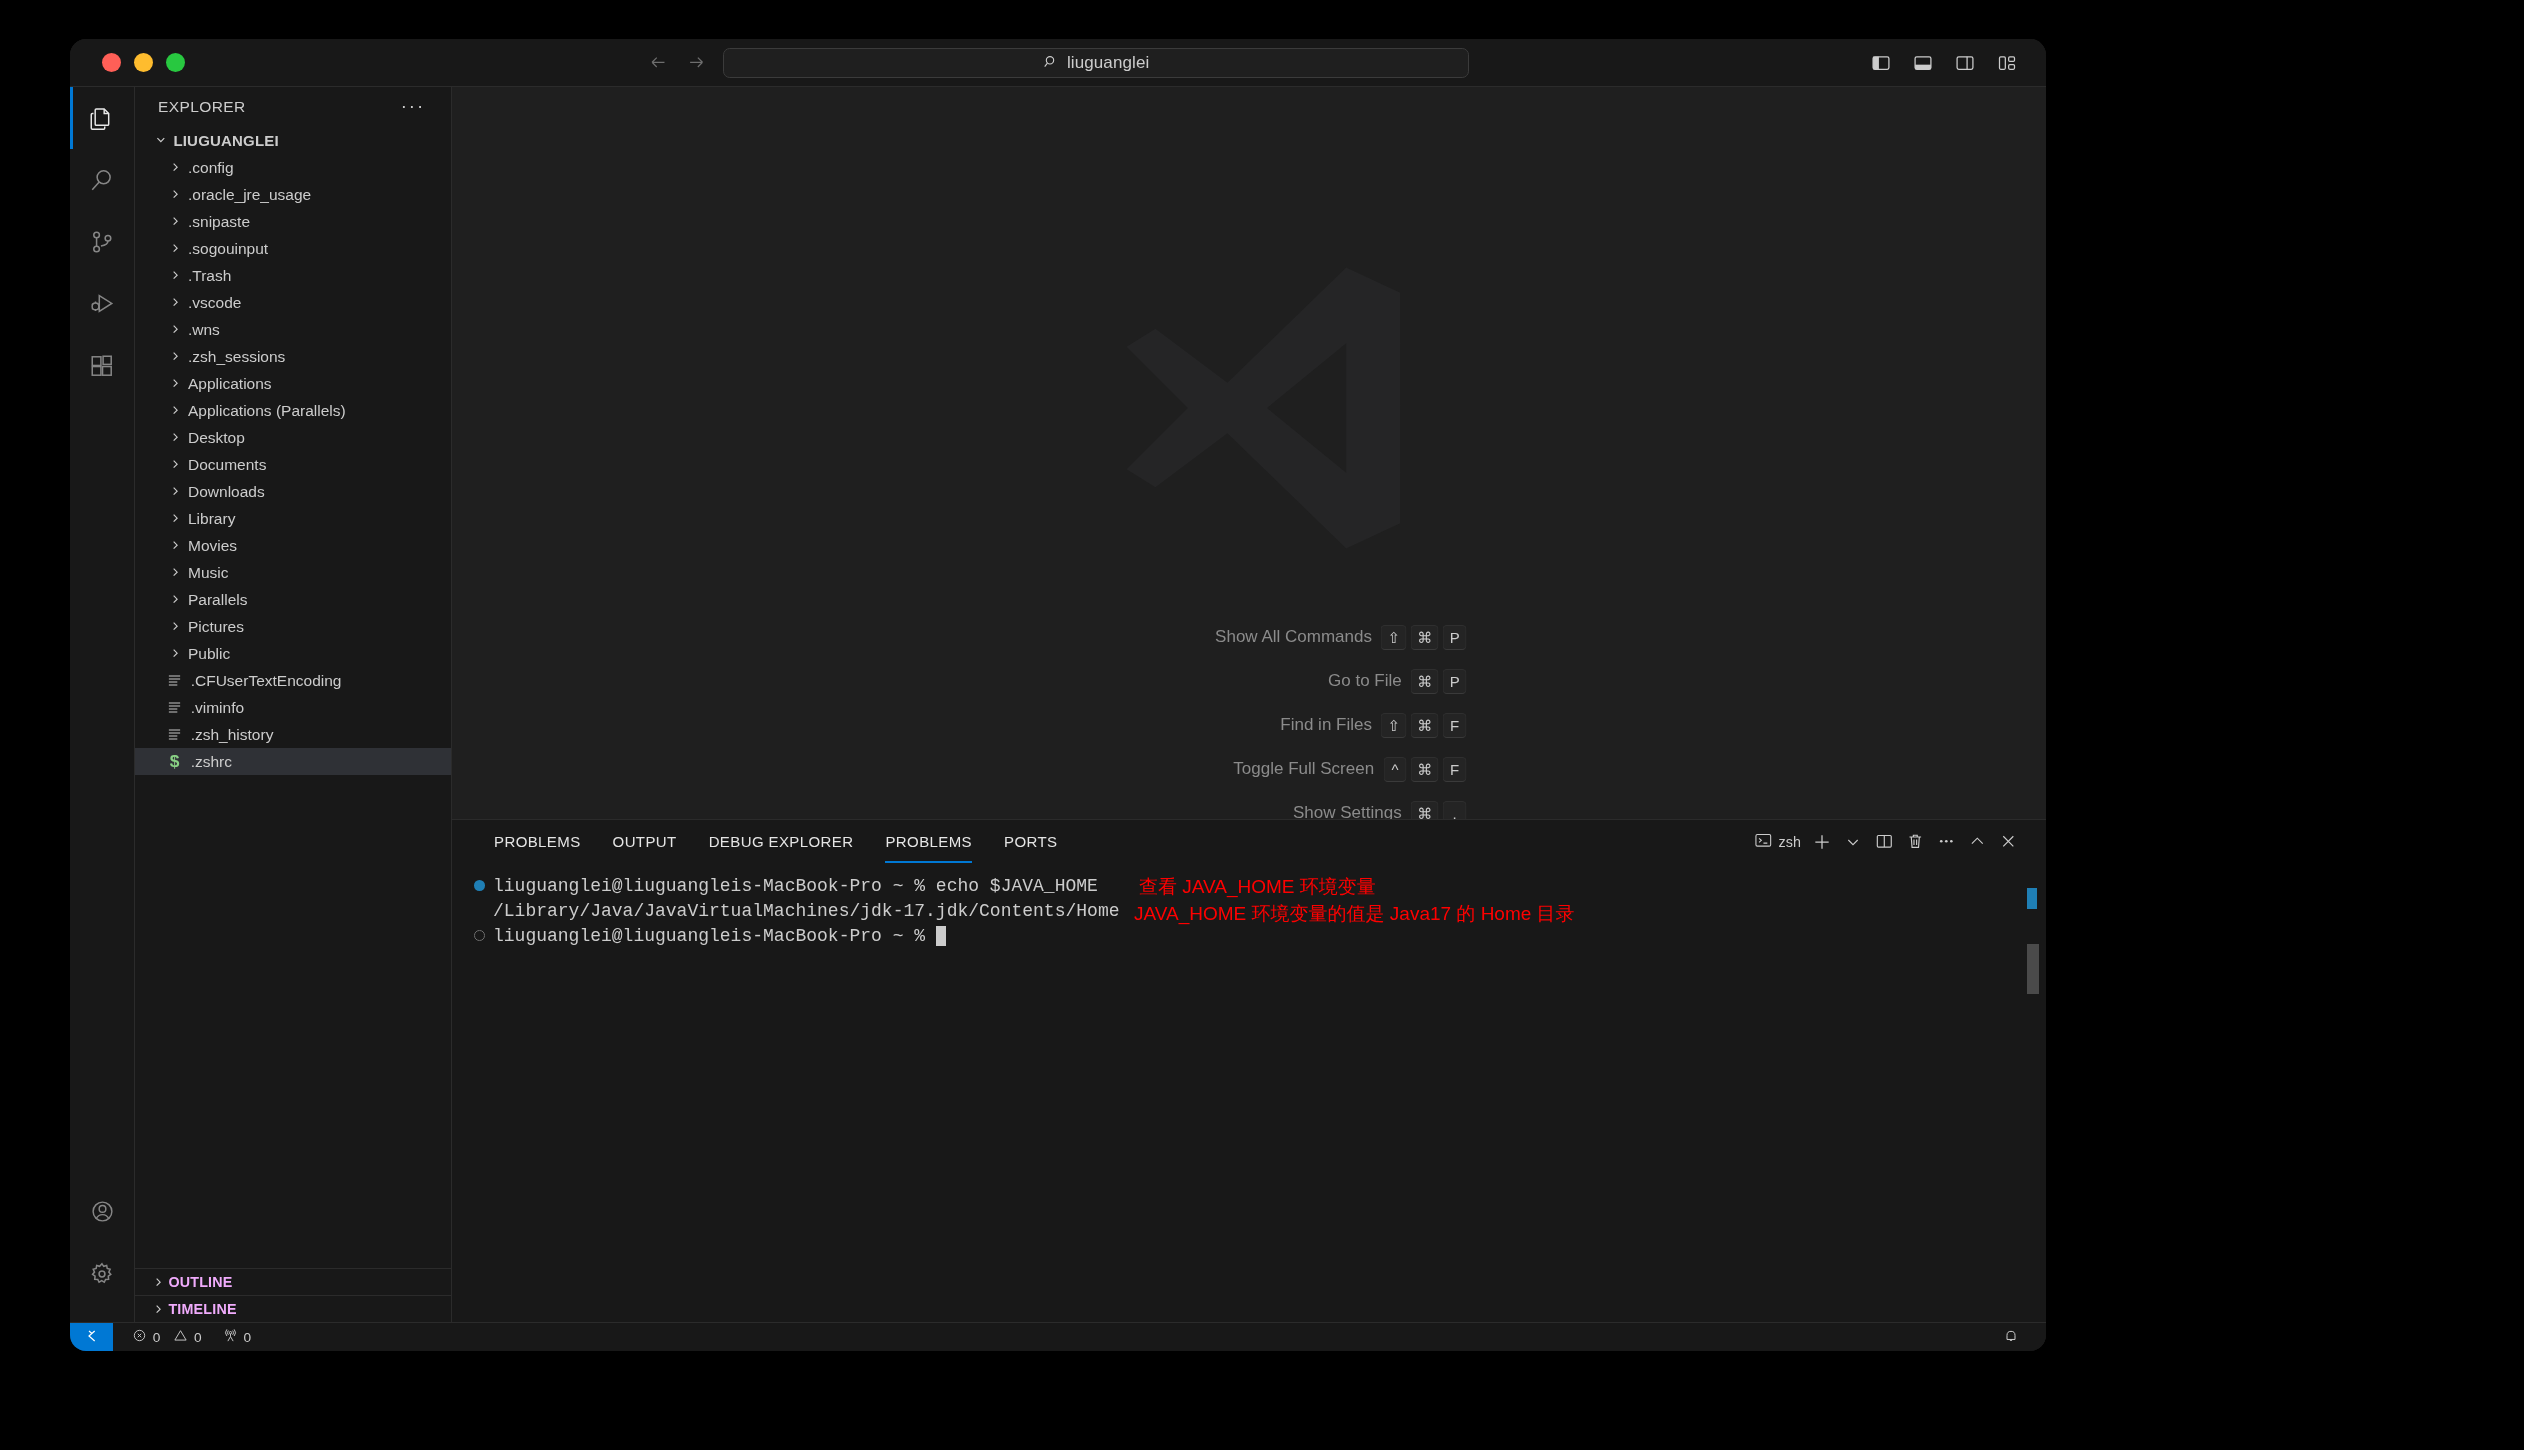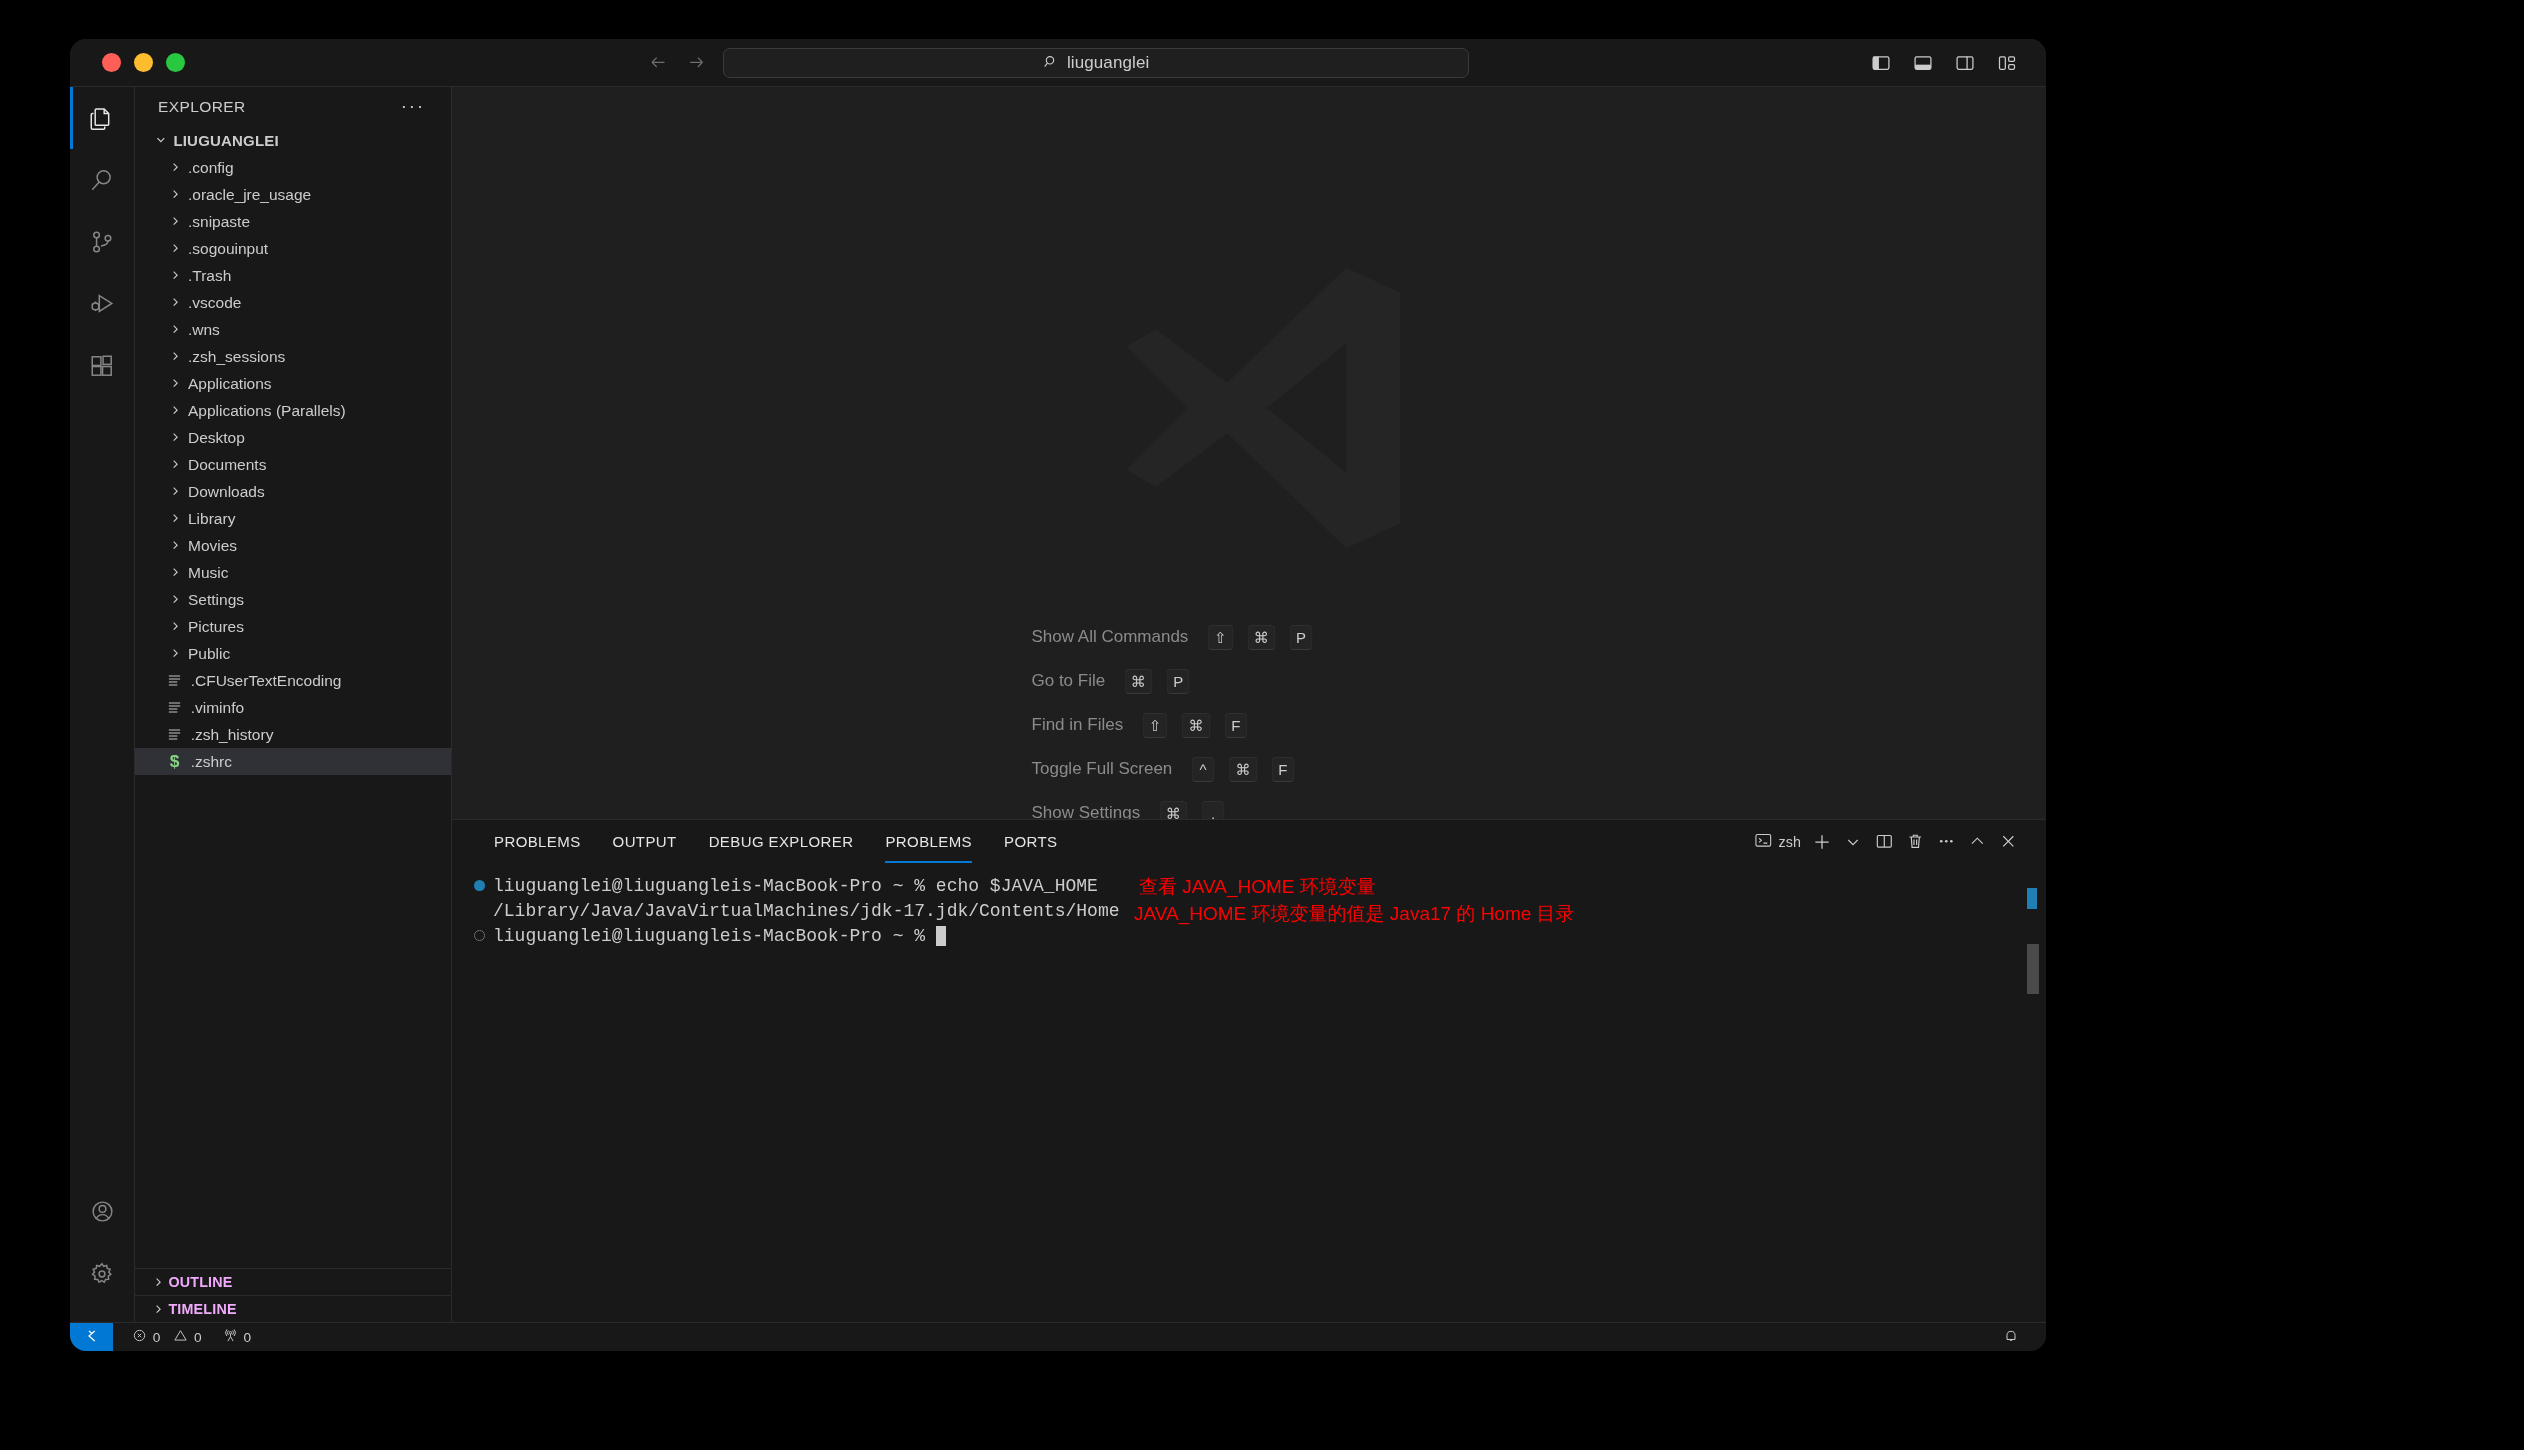--- a/index.html
+++ b/index.html
@@ -200,22 +200,22 @@
     opacity: 1;
   }
   #shortcuts {
     position: absolute;
     left: 50%;
     top: 528px;
     transform: translateX(-50%);
     width: 435px;
   }
   .sc-row {
-    display: flex; align-items: center; 
-    gap: 14px;
+    display: flex; align-items: center; justify-content: flex-end;
+    gap: 4px;
     height: 44px;
   }
   .sc-label {
     color: #8b8b8b;
     font-size: 17px;
     margin-right: 5px;
   }
   .key {
     min-width: 23.6px; height: 25px;
     padding: 0 5.6px;
@@ -617,21 +617,21 @@
                   </svg>
                 </span>
                 <span class="tree-label">Music</span>
               </div>
               <div class="tree-row">
                 <span class="chev">
                   <svg width="12.4" height="12.4" viewBox="0 0 16 16" fill="none" stroke="currentColor" stroke-width="1.5">
                     <path d="M6 3.5l4.5 4.5L6 12.5"></path>
                   </svg>
                 </span>
-                <span class="tree-label">Settings</span>
+                <span class="tree-label">Parallels</span>
               </div>
               <div class="tree-row">
                 <span class="chev">
                   <svg width="12.4" height="12.4" viewBox="0 0 16 16" fill="none" stroke="currentColor" stroke-width="1.5">
                     <path d="M6 3.5l4.5 4.5L6 12.5"></path>
                   </svg>
                 </span>
                 <span class="tree-label">Pictures</span>
               </div>
               <div class="tree-row">

